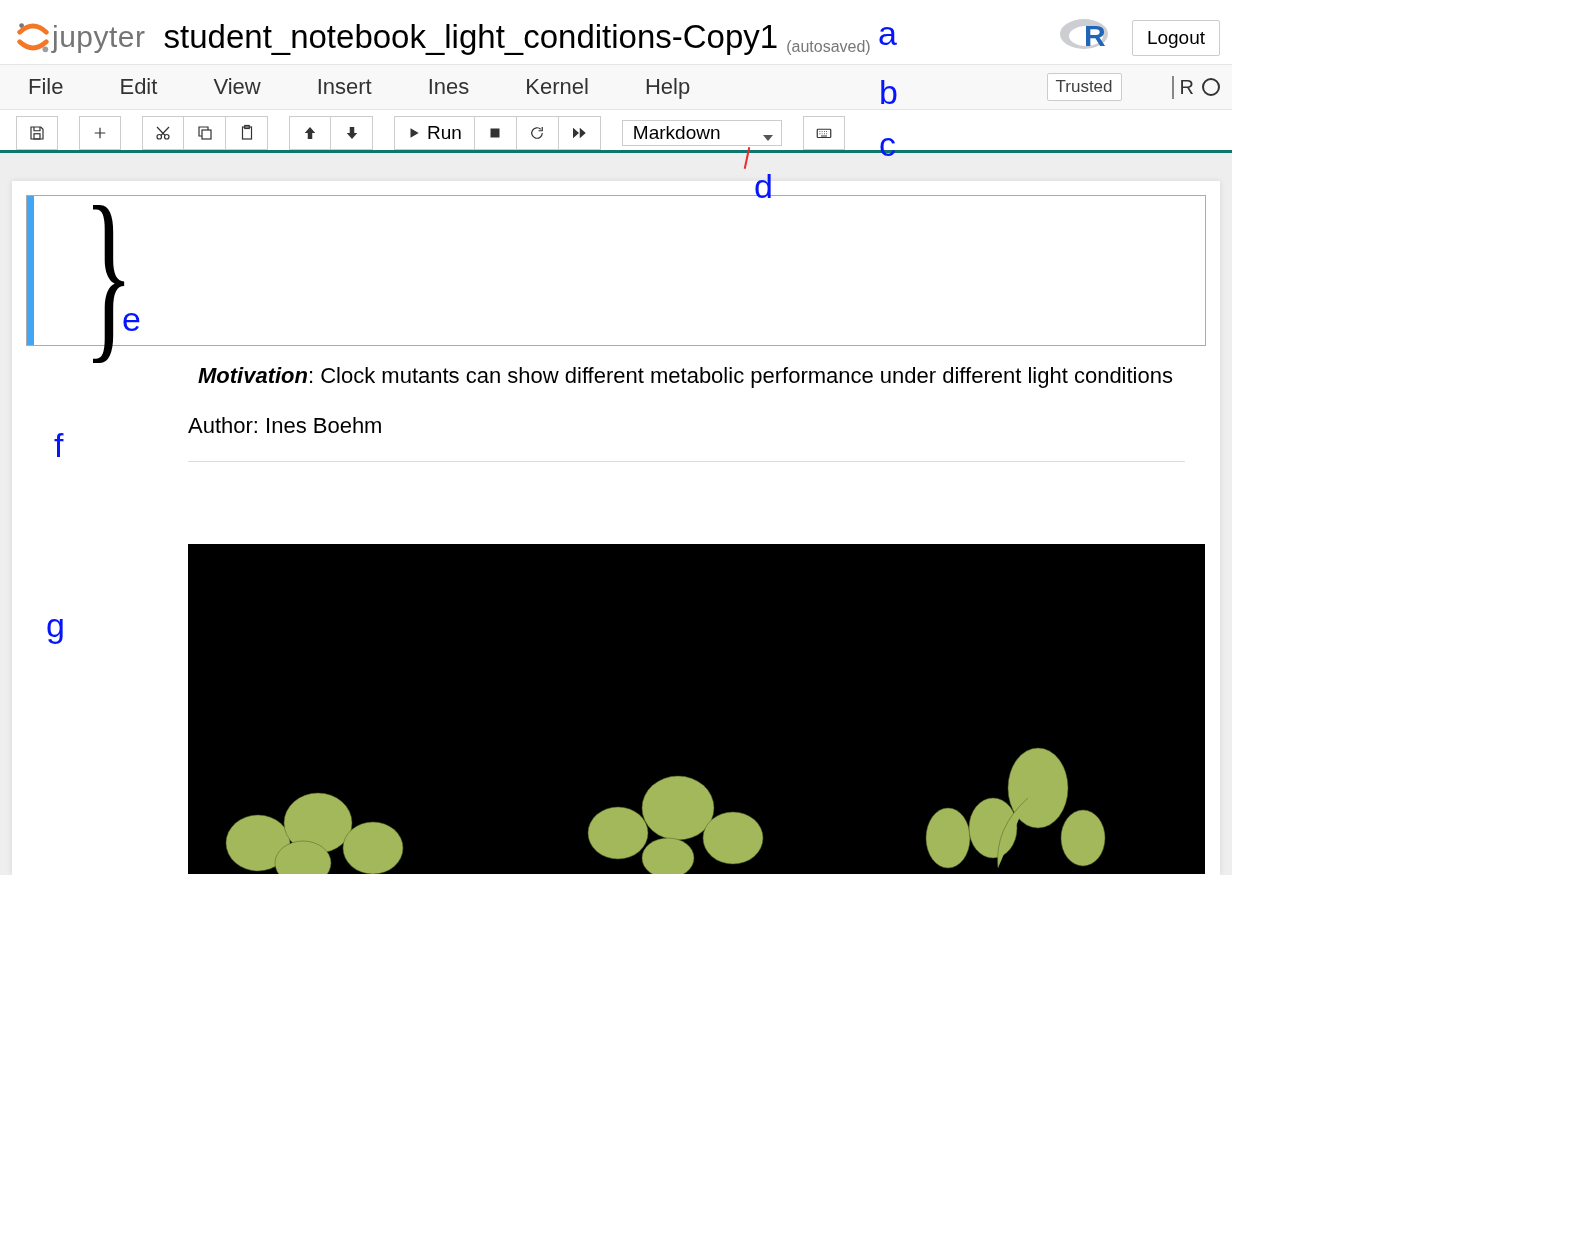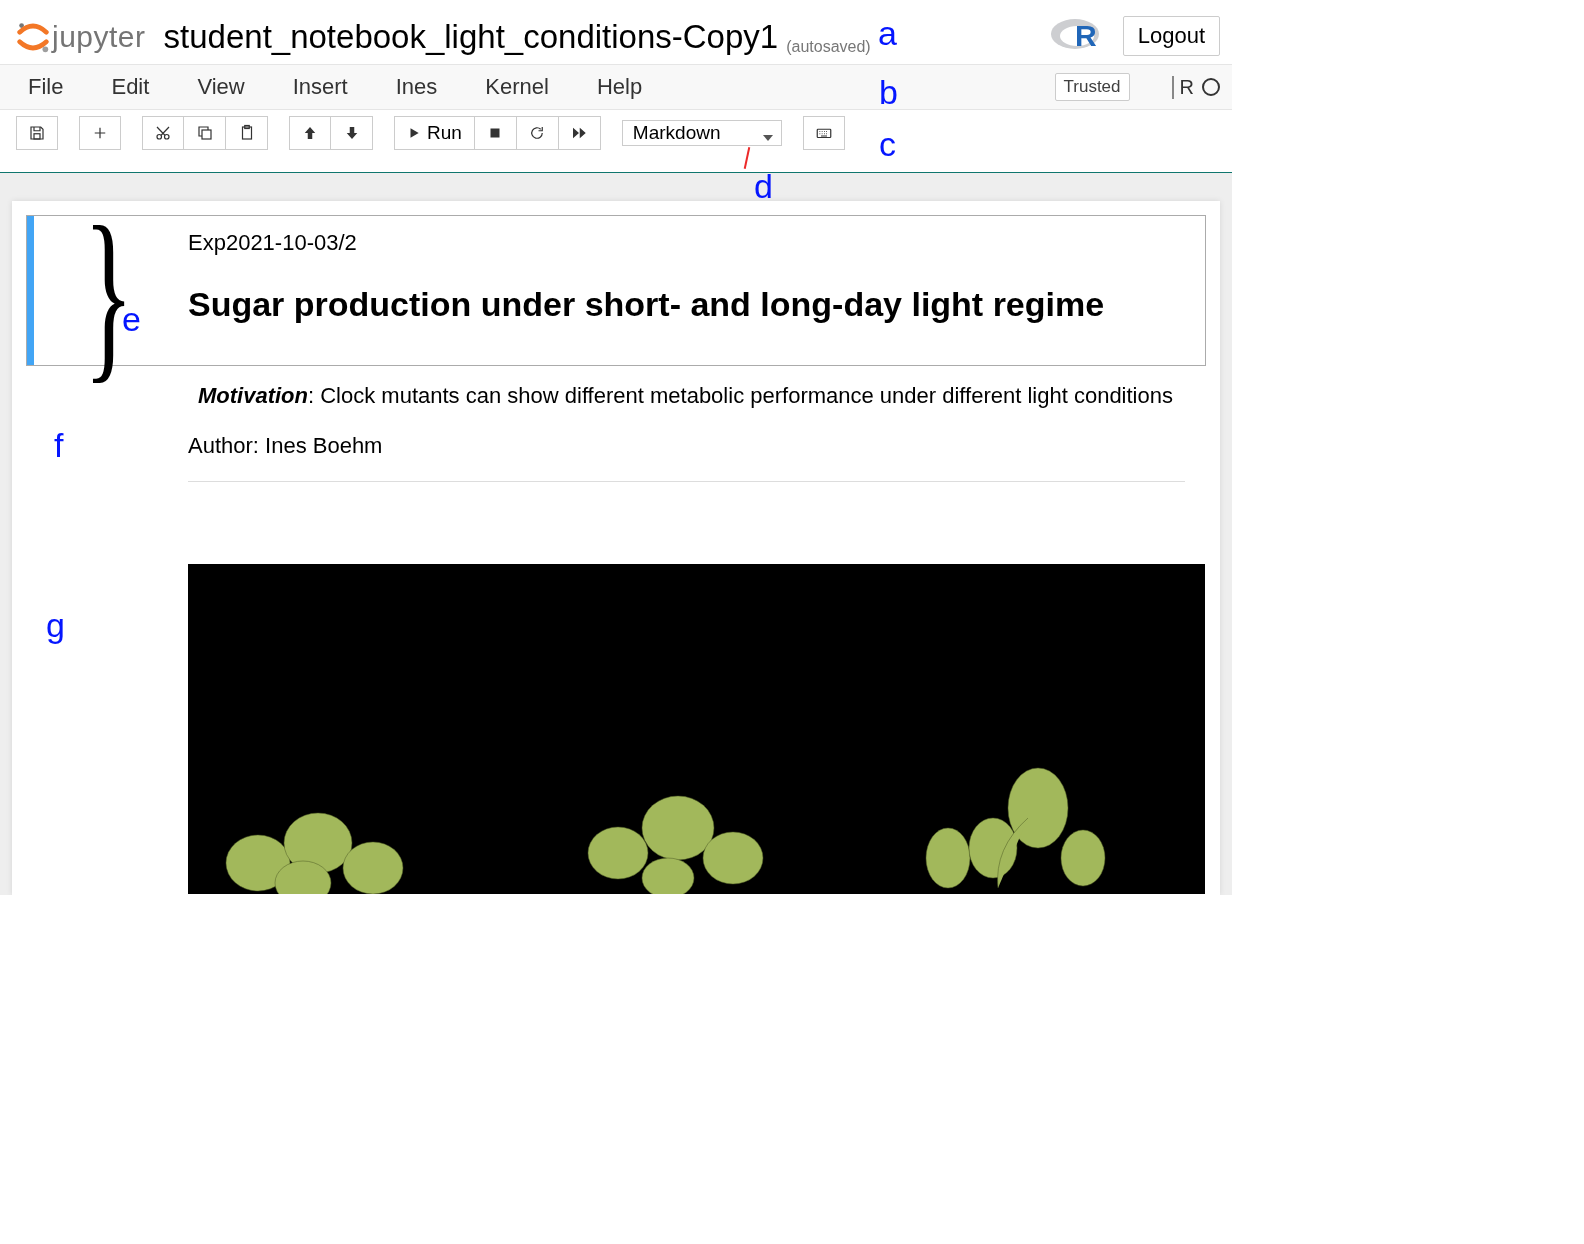--- a/index.html
+++ b/index.html
@@ -7,33 +7,33 @@
   body { width: 1232px; }
 
   
   .header { display: flex; align-items: flex-end; padding: 12px 12px 8px 14px; border-bottom: 1px solid #e5e5e5; }
   .logo { display: flex; align-items: center; margin-right: 18px; }
   .logo-text { font-size: 30px; color: #757575; letter-spacing: 0.5px; font-weight: 400; }
   .nb-name { font-size: 33px; color: #000; margin-right: 8px; }
   .autosaved { font-size: 16px; color: #777; }
   .header-spacer { flex: 1; }
   .kernel-logo { margin-right: 18px; }
-  .logout-btn { border: 1px solid #ccc; background: #fff; padding: 6px 14px; font-size: 22px; border-radius: 2px; cursor: pointer; }
-
-  
-  .menubar { display: flex; align-items: center; padding: 8px 12px 8px 28px; background: #f8f8f8; border-bottom: 1px solid #e5e5e5; }
+  .logout-btn { border: 1px solid #ccc; background: #fff; padding: 6px 14px; font-size: 19px; border-radius: 2px; cursor: pointer; }
+
+  
+  .menubar { display: flex; align-items: center; padding: 8px 12px 8px 28px; background: #f8f8f8; border-bottom: 1px solid #e5e5e5; gap: 8px; }
   .menu-item { font-size: 22px; color: #333; margin-right: 48px; cursor: pointer; }
   .menubar-spacer { flex: 1; }
   .trusted { border: 1px solid #ccc; background: #fff; color: #404040; font-size: 17px; padding: 3px 8px; border-radius: 2px; margin-right: 42px; }
   .kernel-ind { display: flex; align-items: center; gap: 8px; font-size: 20px; color: #333; }
   .kernel-text { border-left: 2px solid #888; padding-left: 6px; }
   .kernel-circle { width: 18px; height: 18px; border: 2px solid #333; border-radius: 50%; display: inline-block; }
 
   
-  .toolbar { display: flex; align-items: center; padding: 6px 0 22px 16px; gap: 21px; border-bottom: 1px solid #0f766e; background: #fff; }
+  .toolbar { display: flex; align-items: center; padding: 6px 0 0 16px; gap: 21px; border-bottom: 3px solid #0f766e; background: #fff; }
   .tb-group { display: flex; }
   .tb-btn { width: 42px; height: 34px; border: 1px solid #ccc; background: #fff; display: flex; align-items: center; justify-content: center; cursor: pointer; }
   .tb-group .tb-btn + .tb-btn { border-left: none; }
   .tb-btn.run { width: auto; padding: 0 12px; gap: 6px; font-size: 19px; }
   .celltype { height: 26px; border: 1px solid #ccc; background: #fff; padding: 0 28px 0 10px; font-size: 19px; min-width: 160px; position: relative; cursor: pointer; display: flex; align-items: center; }
   .celltype::after { content: ""; position: absolute; right: 8px; top: 14px; width: 0; height: 0; border-left: 5px solid transparent; border-right: 5px solid transparent; border-top: 6px solid #555; }
 
   svg.icon { width: 18px; height: 18px; stroke: #333; fill: none; stroke-width: 1.6; }
   svg.icon.fill { fill: #333; stroke: none; }
 
@@ -203,24 +203,20 @@
   </div>
 </div>
 
 <div class="work-area">
   <div class="notebook">
 
     <div class="cell selected">
       <div class="sel-bar"></div>
       <div class="prompt-area">
         <span class="brace">}</span>
-      </div>
-      <div class="content-area">
-        <div class="exp-id">Exp2021-10-03/2</div>
-        <h1>Sugar production under short- and long-day light regime</h1>
       </div>
     </div>
 
     <div class="cell cell2">
       <div style="width:7px"></div>
       <div class="prompt-area"></div>
       <div class="content-area">
         <p class="motivation">
           <span class="label">Motivation</span><span>: Clock mutants can show different metabolic performance under different light conditions</span>
         </p>

